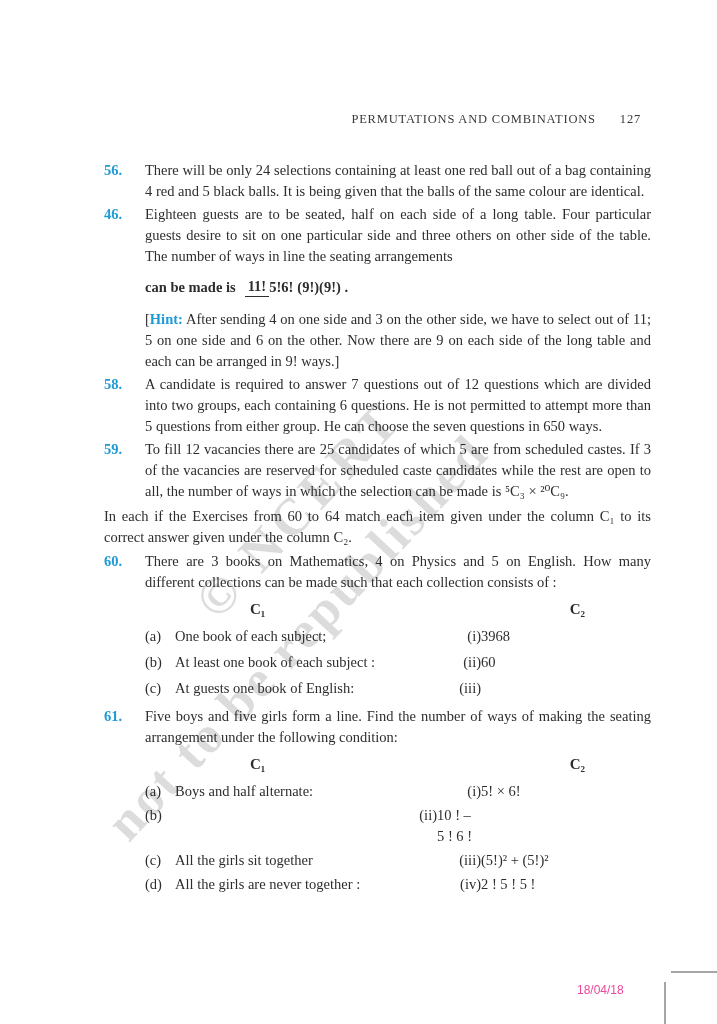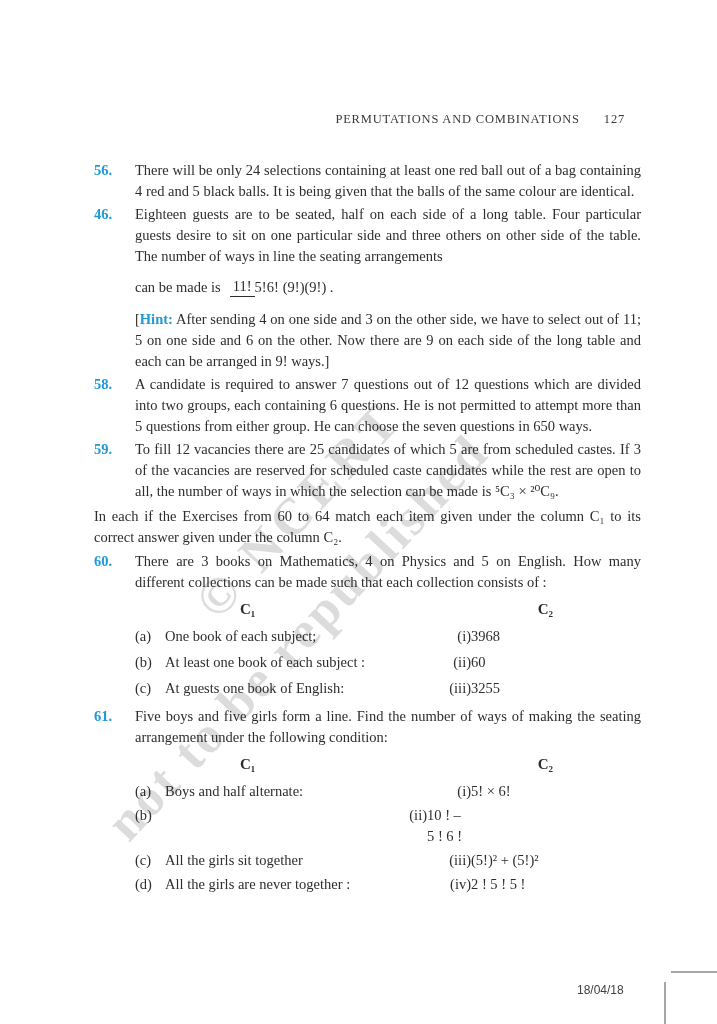--- a/index.html
+++ b/index.html
@@ -24,31 +24,31 @@
     transform-origin: 0 50%;
     transform: rotate(-47deg);
     user-select: none;
   }
   .wm1 { left: 205px; top: 580px; font-size: 52px; letter-spacing: 6px; }
   .wm2 { left: 116px; top: 802px; font-size: 52px; letter-spacing: 3px; }
   
   .running-header {
     position: absolute;
     top: 112px;
-    right: 92px;
+    right: 76px;
     z-index: 1;
     font-size: 12.5px;
     letter-spacing: 0.8px;
     color: #3a3a3a;
   }
   .running-header .pagenum { margin-left: 24px; }
   
   .content {
     position: absolute;
-    left: 94px;
+    left: 104px;
     top: 160px;
     width: 547px;
     z-index: 1;
     line-height: 21px;
   }
   .question {
     display: grid;
     grid-template-columns: 41px 1fr;
     margin-bottom: 2px;
   }
@@ -63,57 +63,58 @@
     line-height: 21px;
   }
   .intro { margin: 2px 0 3px 0; }
   .hint-label { color: #1f9ad6; font-weight: bold; }
   
   .formula-line {
     display: flex;
     align-items: center;
     height: 36px;
     margin: 2px 0 4px 0;
+    font-weight: bold;
   }
   .fraction {
     display: inline-flex;
     flex-direction: row;
     align-items: center;
     margin: 0 4px 0 9px;
     line-height: 17px;
     font-size: 14.5px;
   }
   .fraction .num { border-bottom: 1.4px solid #2d2d2d; padding: 0 3px 1px 3px; }
   .fraction .den { padding-top: 1px; }
   
   .match-head {
     display: flex;
     font-weight: bold;
     font-size: 15px;
     margin: 6px 0 6px 0;
   }
   .match-head .c1 { margin-left: 105px; }
-  .match-head .c2 { margin-left: auto; margin-right: 88px; text-align: right; }
+  .match-head .c2 { margin-left: auto; margin-right: 66px; text-align: right; }
   .match-row {
     display: grid;
     grid-template-columns: 30px 262px 44px auto;
     line-height: 21px;
     margin-bottom: 5px;
   }
   .match-row .malabel { text-align: right; }
   .match-row .mans { }
   .rows-61 .match-row { margin-bottom: 3px; }
   
   .footer-date {
     position: absolute;
     top: 983px;
     left: 577px;
     z-index: 1;
     font-size: 12px;
-    color: #404040;
+    color: #ec4899;
     font-family: "Liberation Sans", sans-serif;
   }
   .crop-h {
     position: absolute;
     left: 671px; top: 971px;
     width: 46px; height: 2px;
     background: #a6a6a6;
   }
   .crop-v {
     position: absolute;
@@ -193,21 +194,20 @@
           <div class="match-row">
             <span class="mlabel">(b)</span>
             <span class="mitem">At least one book of each subject :</span>
             <span class="malabel">(ii)</span>
             <span class="mans">60</span>
           </div>
           <div class="match-row">
             <span class="mlabel">(c)</span>
             <span class="mitem">At guests one book of English:</span>
             <span class="malabel">(iii)</span>
-            <span class="mans">3255</span>
           </div>
         </div>
       </div>
     </div>
 
     <div class="question">
       <span class="qnum">61.</span>
       <div class="qbody">
         <p class="qtext">Five boys and five girls form a line. Find the number of ways of making the seating arrangement under the following condition:</p>
         <div class="match-head">

